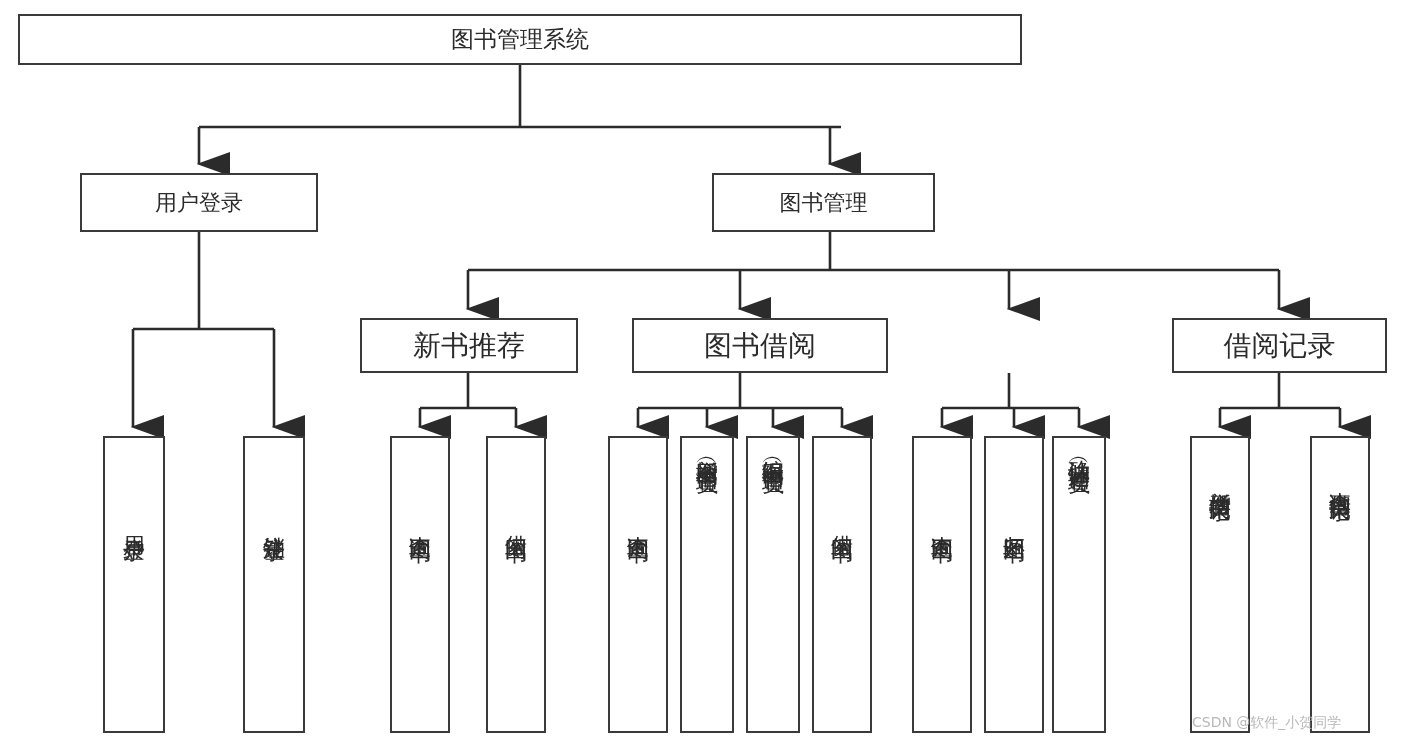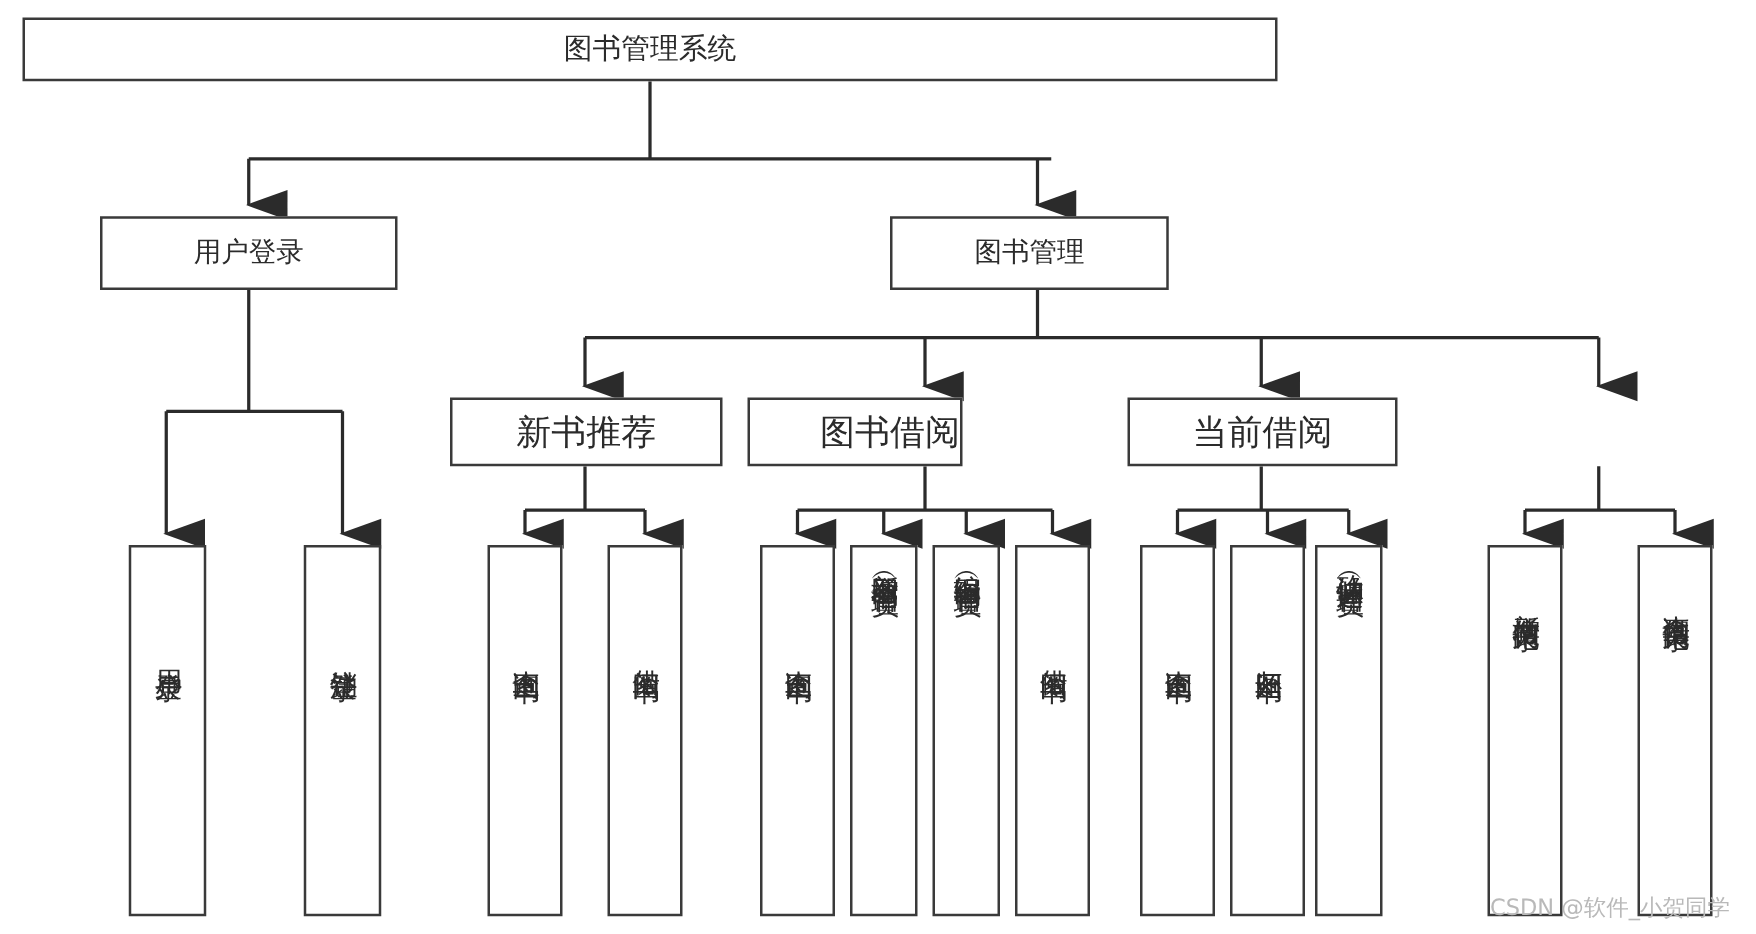--- a/index.html
+++ b/index.html
@@ -59,21 +59,21 @@
     letter-spacing: 2px;
     line-height: 1;
     padding-top: 4px;
   }
   .node-leaf.leaf-mid > .node-label { padding-top: 80px; }
   .node-leaf.leaf-low > .node-label { padding-top: 36px; }
   .watermark {
     position: absolute;
     left: 1192px;
     top: 714px;
-    font-size: 18px;
+    font-size: 14px;
     color: #b9b9b9;
     font-family: "DejaVu Sans", "Liberation Sans", sans-serif;
     white-space: nowrap;
     pointer-events: none;
   }
 </style>
 </head>
 <body>
 
 <div id="diagram-root">
@@ -135,25 +135,25 @@
   <div class="node-box node-l2" style="left:80px; top:173px; width:238px; height:59px;">
     <span class="node-label">用户登录</span>
   </div>
   <div class="node-box node-l2" style="left:712px; top:173px; width:223px; height:59px;">
     <span class="node-label">图书管理</span>
   </div>
 
   <div class="node-box node-l3" style="left:360px; top:318px; width:218px; height:55px;">
     <span class="node-label">新书推荐</span>
   </div>
-  <div class="node-box node-l3" style="left:598px; top:318px; width:172px; height:55px;justify-content:flex-end;">
+  <div class="node-box node-l3" style="left:632px; top:318px; width:256px; height:55px;">
     <span class="node-label">图书借阅</span>
   </div>
-  <div class="node-box node-l3" style="left:902px; top:318px; width:216px; height:55px;">
-    <span class="node-label">当前借阅</span>
+  <div class="node-box node-l3" style="left:1172px; top:318px; width:215px; height:55px;">
+    <span class="node-label">借阅记录</span>
   </div>
 
   <div class="node-box node-leaf leaf-mid" style="left:103px; top:436px; width:62px; height:297px;">
     <span class="node-label">用户登录</span>
   </div>
   <div class="node-box node-leaf leaf-mid" style="left:243px; top:436px; width:62px; height:297px;">
     <span class="node-label">注销登录</span>
   </div>
   <div class="node-box node-leaf leaf-mid" style="left:390px; top:436px; width:60px; height:297px;">
     <span class="node-label">查询图书</span>

